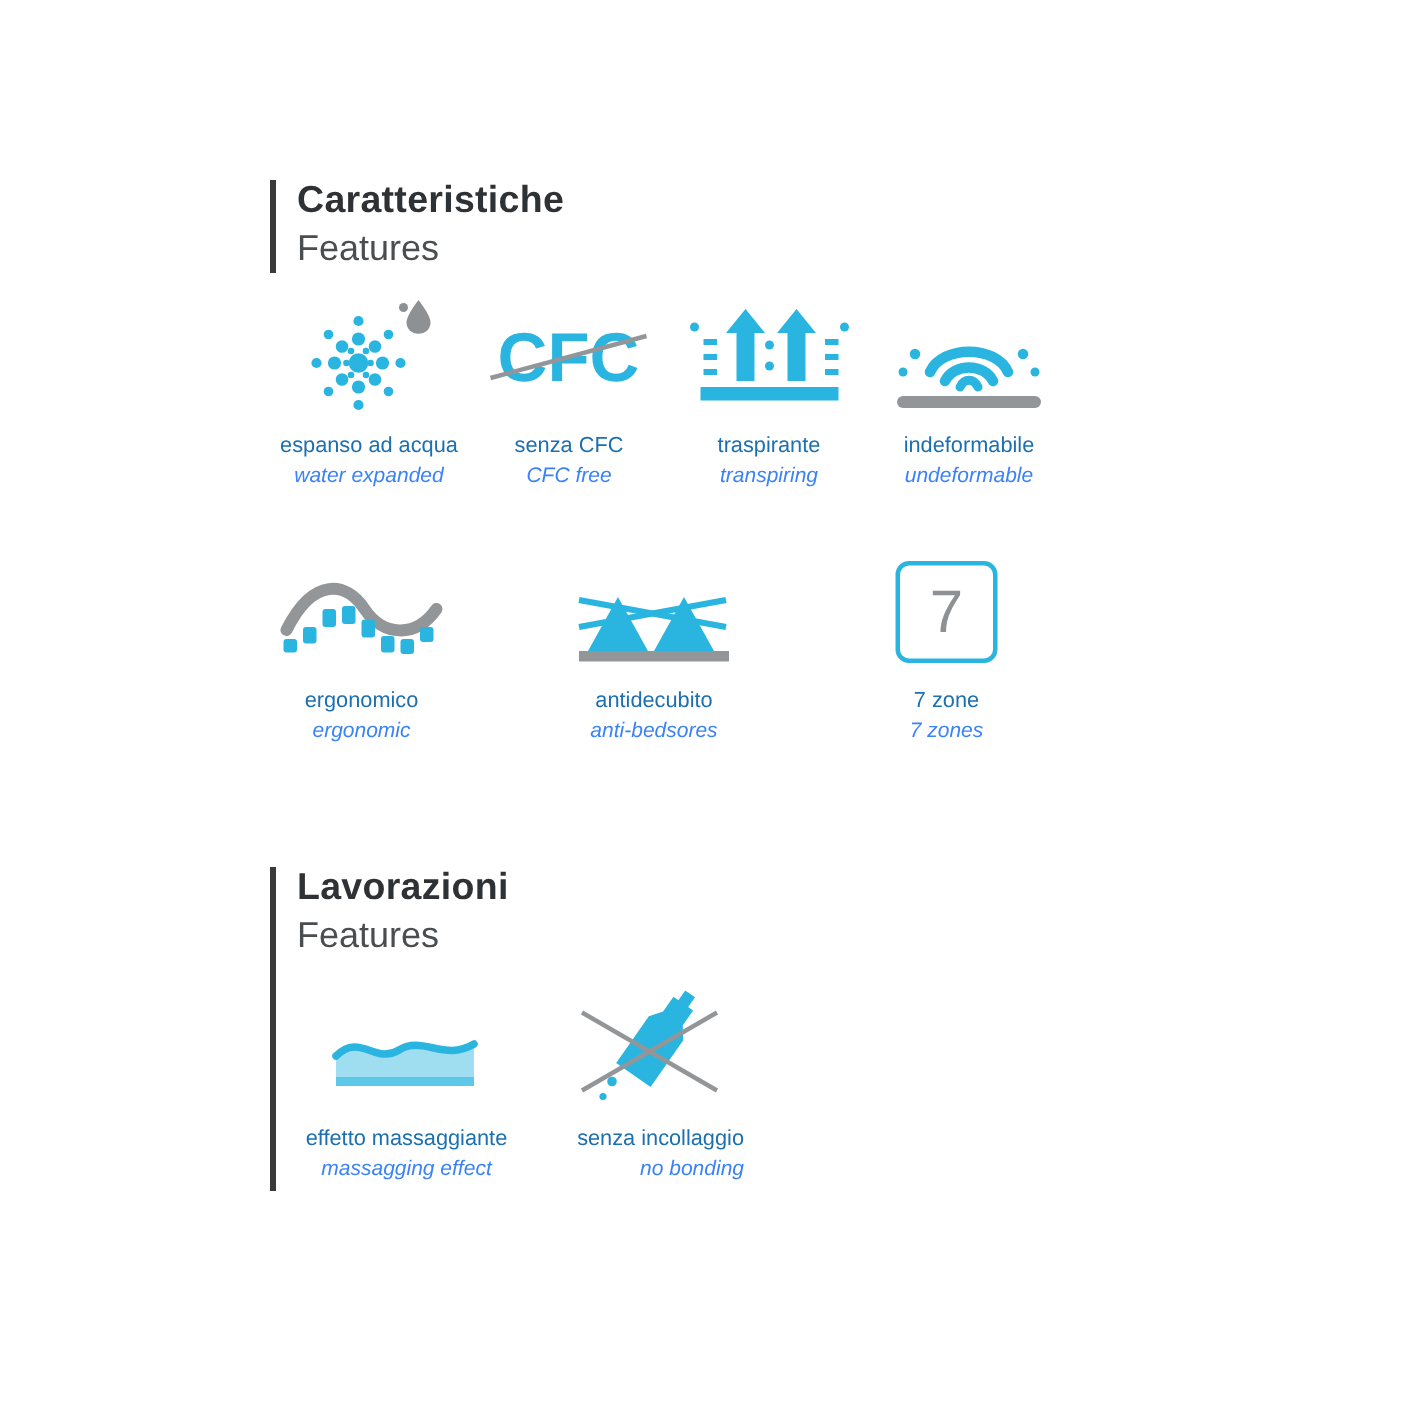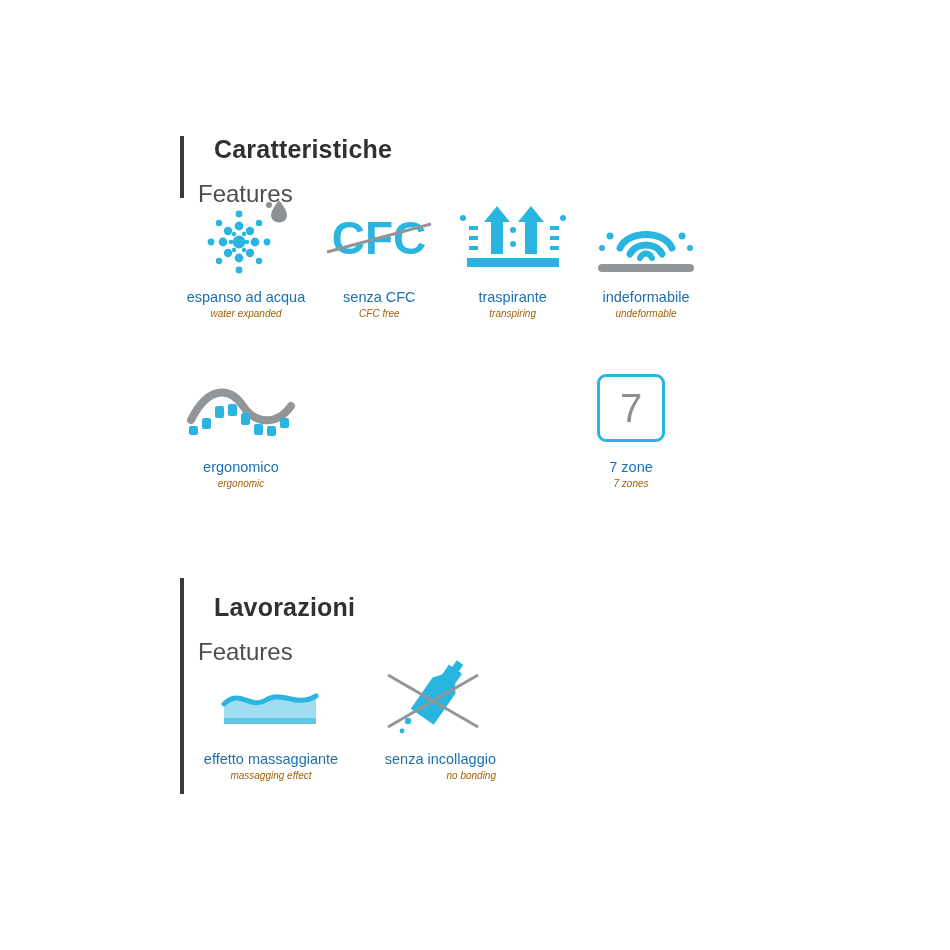--- a/index.html
+++ b/index.html
@@ -33,21 +33,21 @@
     top: 0;
     width: 4px;
     background: #3a3a3a;
   }
   .section-title {
     font-size: 25px;
     font-weight: bold;
     color: #2f3234;
     letter-spacing: 0.2px;
     line-height: 1.1;
-    margin: 16px;
+    margin: 0;
   }
   .section-sub {
     font-size: 24px;
     color: #4b4e50;
     line-height: 1.2;
     margin-top: 4px;
   }
 
   
   .row {
@@ -68,22 +68,22 @@
     justify-content: center;
   }
   .label-it {
     color: #1c6fb0;
     font-size: 14.5px;
     line-height: 1.25;
     margin-top: 8px;
     white-space: nowrap;
   }
   .label-en {
-    color: #a16207;
-    font-size: 10px;
+    color: #3b82f6;
+    font-size: 14px;
     font-style: italic;
     line-height: 1.25;
     margin-top: 2px;
     white-space: nowrap;
   }
   .zone-box {
     width: 62px;
     height: 62px;
     border: 3px solid #2ab5e0;
     border-radius: 9px;
@@ -232,20 +232,36 @@
             <rect x="73" y="58" width="9" height="11" rx="2"></rect>
             <rect x="86" y="60" width="9" height="10" rx="2"></rect>
             <rect x="99" y="52" width="9" height="10" rx="2"></rect>
           </g>
         </svg>
       </div>
       <div class="label-it">ergonomico</div>
       <div class="label-en">ergonomic</div>
     </div>
 
+    <div class="cell" style="width:110px;">
+      <div class="glyph">
+        <svg width="120" height="84" viewBox="0 0 120 84">
+
+          <path d="M16 68 L36 32 L56 68 Z" fill="#2ab5e0"></path>
+          <path d="M60 68 L80 32 L100 68 Z" fill="#2ab5e0"></path>
+
+          <line x1="10" y1="34" x2="108" y2="52" stroke="#2ab5e0" stroke-width="4"></line>
+          <line x1="10" y1="52" x2="108" y2="34" stroke="#2ab5e0" stroke-width="4"></line>
+
+          <rect x="10" y="68" width="100" height="7" fill="#939699"></rect>
+        </svg>
+      </div>
+      <div class="label-it">antidecubito</div>
+      <div class="label-en">anti-bedsores</div>
+    </div>
 
     <div class="cell" style="width:110px;">
       <div class="glyph">
         <div class="zone-box">
           <span class="zone-num">7</span>
         </div>
       </div>
       <div class="label-it">7 zone</div>
       <div class="label-en">7 zones</div>
     </div>

